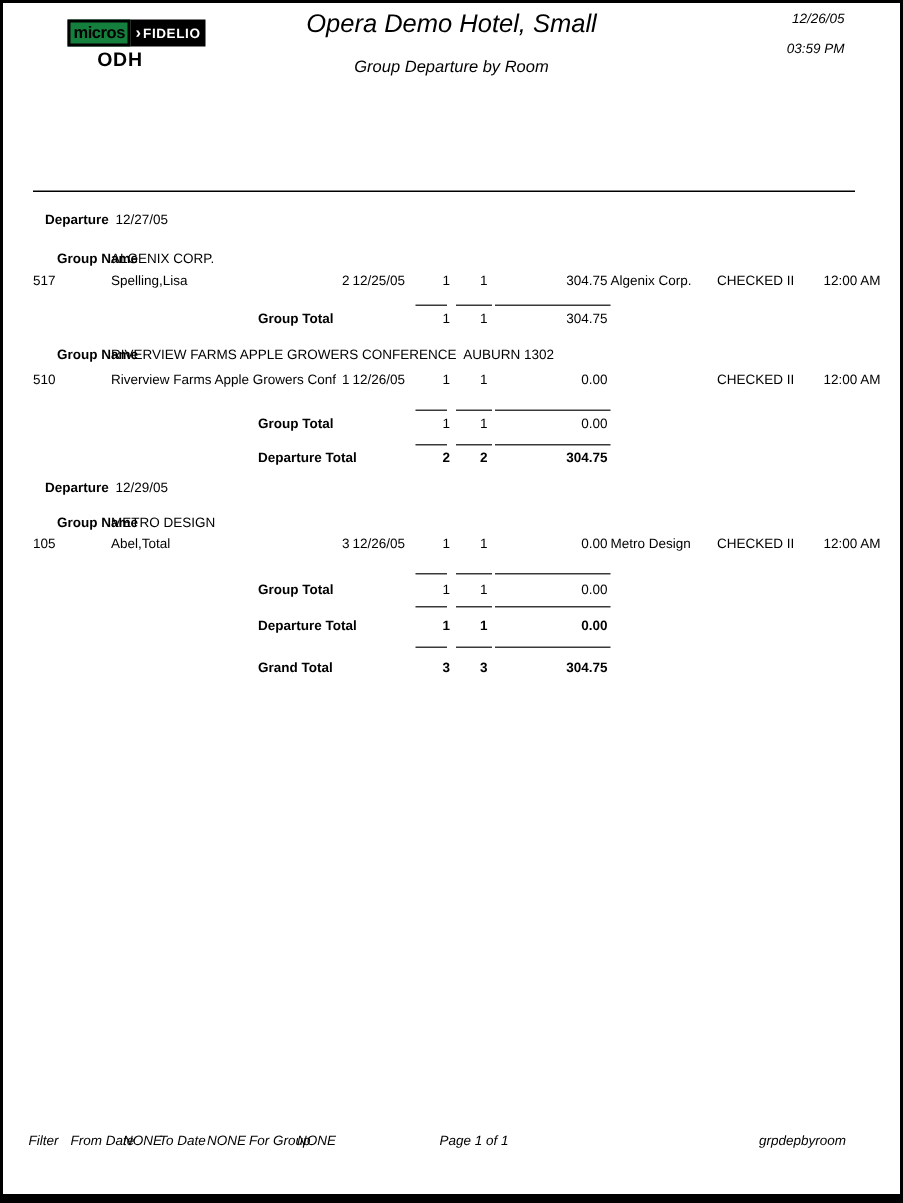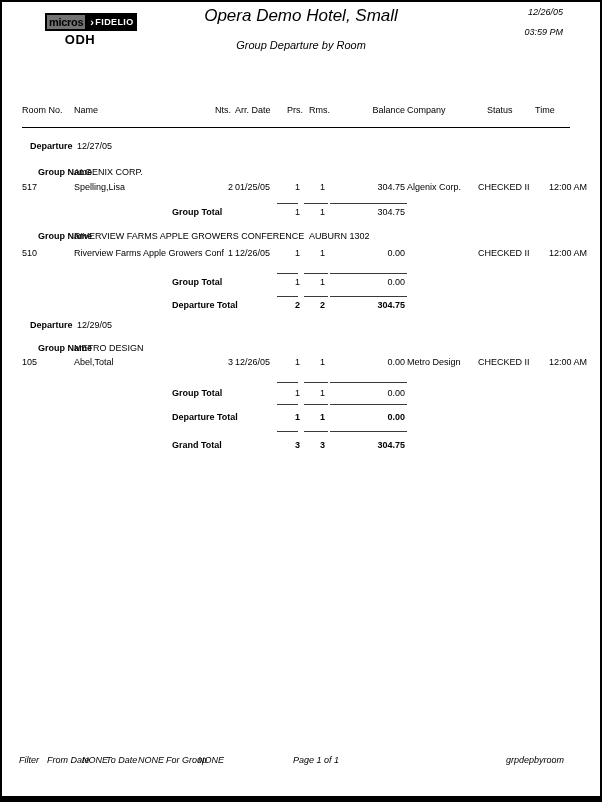--- a/index.html
+++ b/index.html
@@ -14,21 +14,21 @@
     font-size:9px;color:#000;
     overflow:hidden;
   }
   .abs{position:absolute;}
   .row{position:absolute;left:0;width:100%;height:11px;line-height:11px;}
   .c{position:absolute;white-space:pre;}
   .b{font-weight:bold;}
 
   
   .logo{position:absolute;left:43px;top:11px;display:flex;align-items:stretch;height:18px;}
-  .logo-micros{background:#737373;border:2px solid #000;color:#000;font-weight:bold;
+  .logo-micros{background:#15803d;border:2px solid #000;color:#000;font-weight:bold;
     font-size:11px;line-height:14px;padding:0 2px;letter-spacing:-0.3px;}
   .logo-fidelio{background:#000;color:#fff;font-weight:bold;font-size:9px;
     display:flex;align-items:center;padding:0 3px;letter-spacing:0.4px;}
   .logo-arrow{color:#fff;font-weight:bold;margin-right:1px;font-size:11px;}
   .odh{position:absolute;left:43px;top:30px;width:70px;text-align:center;
     font-size:13px;font-weight:bold;letter-spacing:0.5px;}
   .hotel-name{position:absolute;left:0;right:0;top:4px;text-align:center;
     font-size:17px;font-style:italic;}
   .report-title{position:absolute;left:0;right:0;top:37px;text-align:center;
     font-size:11px;font-style:italic;font-weight:normal;}
@@ -75,49 +75,37 @@
         <span class="logo-arrow">›</span>
         <span>FIDELIO</span>
       </span>
   </div>
   <div class="odh">ODH</div>
   <div class="hotel-name">Opera Demo Hotel, Small</div>
   <div class="report-title">Group Departure by Room</div>
   <div class="hdr-date">12/26/05</div>
   <div class="hdr-time">03:59 PM</div>
 
-  <div class="row" style="top:103px">
-    <span class="c h-room">Room No.</span>
-    <span class="c h-name">Name</span>
-    <span class="c h-nts">Nts.</span>
-    <span class="c h-arr">Arr. Date</span>
-    <span class="c h-prs">Prs.</span>
-    <span class="c h-rms">Rms.</span>
-    <span class="c h-bal">Balance</span>
-    <span class="c h-comp">Company</span>
-    <span class="c h-status">Status</span>
-    <span class="c h-time">Time</span>
-  </div>
   <div class="header-rule"></div>
 
   <div class="row" style="top:139px">
     <span class="c dep-label">Departure</span>
     <span class="c dep-date">12/27/05</span>
   </div>
 
   <div class="row" style="top:165px">
     <span class="c grp-label">Group Name</span>
     <span class="c grp-name">ALGENIX CORP.</span>
   </div>
 
   <div class="row" style="top:180px">
     <span class="c c-room">517</span>
     <span class="c c-name">Spelling,Lisa</span>
     <span class="c c-nts">2</span>
-    <span class="c c-arr">01/25/05</span>
+    <span class="c c-arr">12/25/05</span>
     <span class="c c-prs">1</span>
     <span class="c c-rms">1</span>
     <span class="c c-bal">304.75</span>
     <span class="c c-comp">Algenix Corp.</span>
     <span class="c c-status">CHECKED II</span>
     <span class="c c-time">12:00 AM</span>
   </div>
 
   <div class="abs" style="top:201px;left:0;width:100%">
     <i class="ol ol1"></i>

